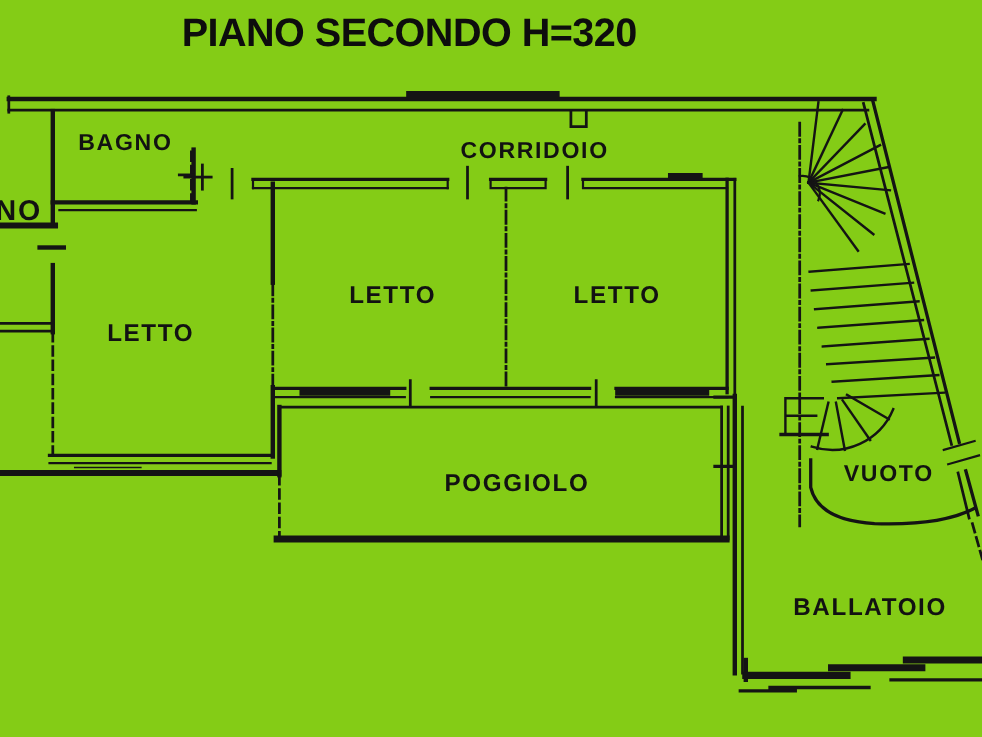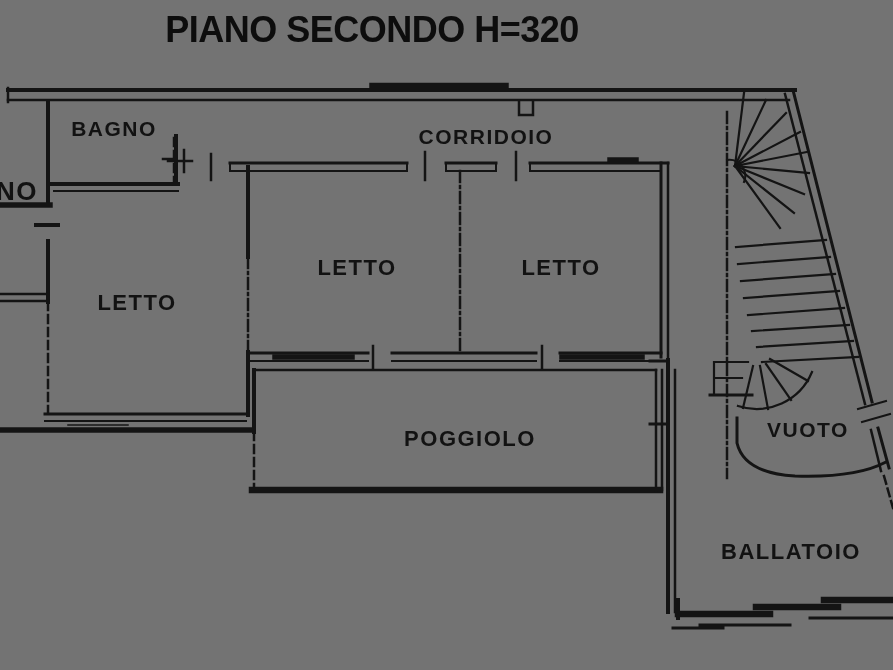--- a/index.html
+++ b/index.html
@@ -1,17 +1,17 @@
 <!DOCTYPE html>
 <html><head>
 <meta charset="utf-8">
 <style>
   html,body{margin:0;padding:0;background:#fff;}
   #stage{
-    position:relative;width:893px;height:670px;background:#737373;
+    position:relative;width:893px;height:670px;background:#84cc16;
     font-family:"Liberation Sans", sans-serif;overflow:hidden;
     outline:1px solid #ececec;
   }
   svg{display:block}
   .ln{stroke:#141414;fill:none;stroke-linecap:square;}
   .w25{stroke-width:2.5}
   .w2{stroke-width:2}
   .w3{stroke-width:3}
   .w4{stroke-width:4}
   .w5{stroke-width:5.5}

